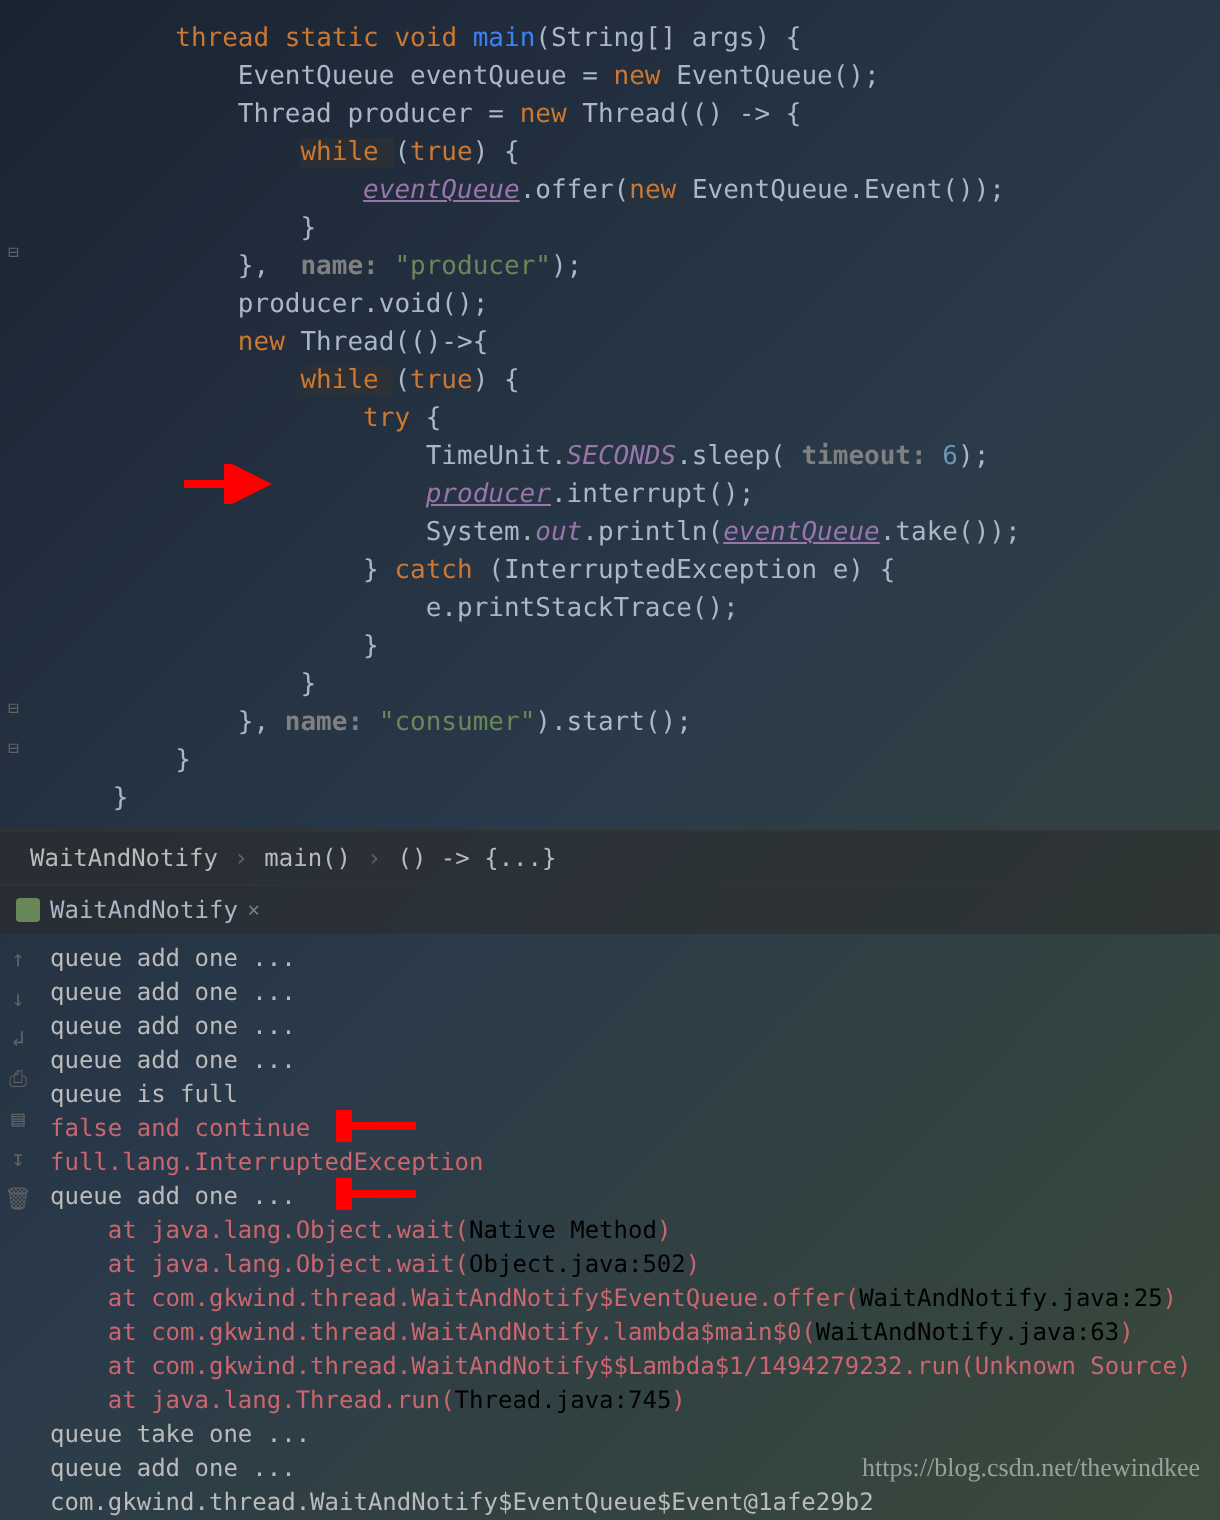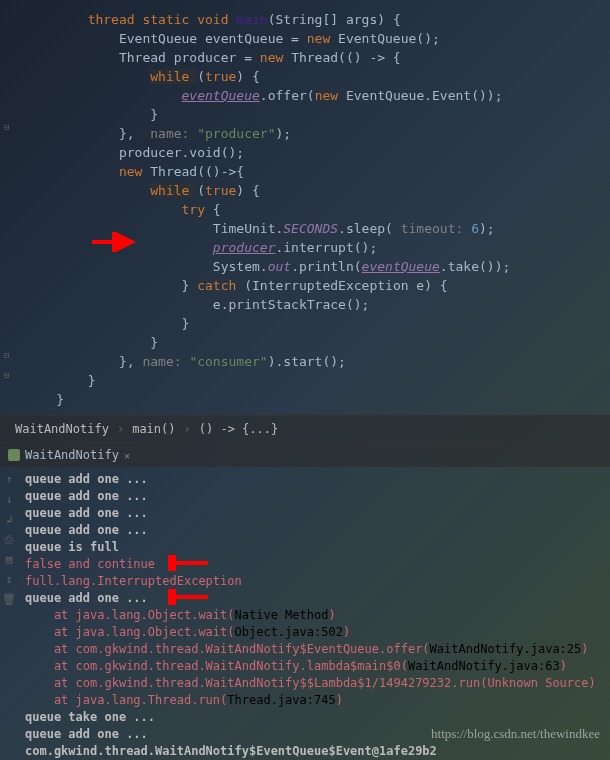--- a/index.html
+++ b/index.html
@@ -35,23 +35,23 @@
   color: #606366;
 }
 .code-line {
   line-height: 19px;
   white-space: pre;
   padding-left: 25px;
 }
 .kw { color: #cc7832; }
 .str { color: #6a8759; }
 .num { color: #6897bb; }
-.method { color: #4c1d95; margin-top: 42px; }
+.method { color: #3b82f6; margin-top: 42px; }
 .field { color: #9876aa; font-style: italic; }
-.param { color: #808080; }
+.param { color: #808080; font-weight: bold; }
 .static-field { color: #9876aa; font-style: italic; }
 .underline { text-decoration: underline; text-decoration-color: #9876aa; }
 .breadcrumb {
   height: 28px;
   background: rgba(43, 43, 43, 0.6);
   border-top: 1px solid #323232;
   border-bottom: 1px solid #323232;
   display: flex;
   align-items: center;
   padding: 0 15px;
@@ -100,21 +100,21 @@
 }
 .tool-icon {
   width: 14px;
   height: 14px;
   font-size: 11px;
   color: #606366;
   text-align: center;
   cursor: pointer;
 }
 .console-line { white-space: pre; }
-.stdout { color: #bbbbbb; font-weight: bold; }
+.stdout { color: #bbbbbb; }
 .stderr { color: #cc666e; }
 .link { color: #000000; }
 .arrow-svg {
   position: absolute;
 }
 .watermark {
   position: absolute;
   bottom: 18px;
   right: 10px;
   color: rgba(220, 220, 220, 0.6);

